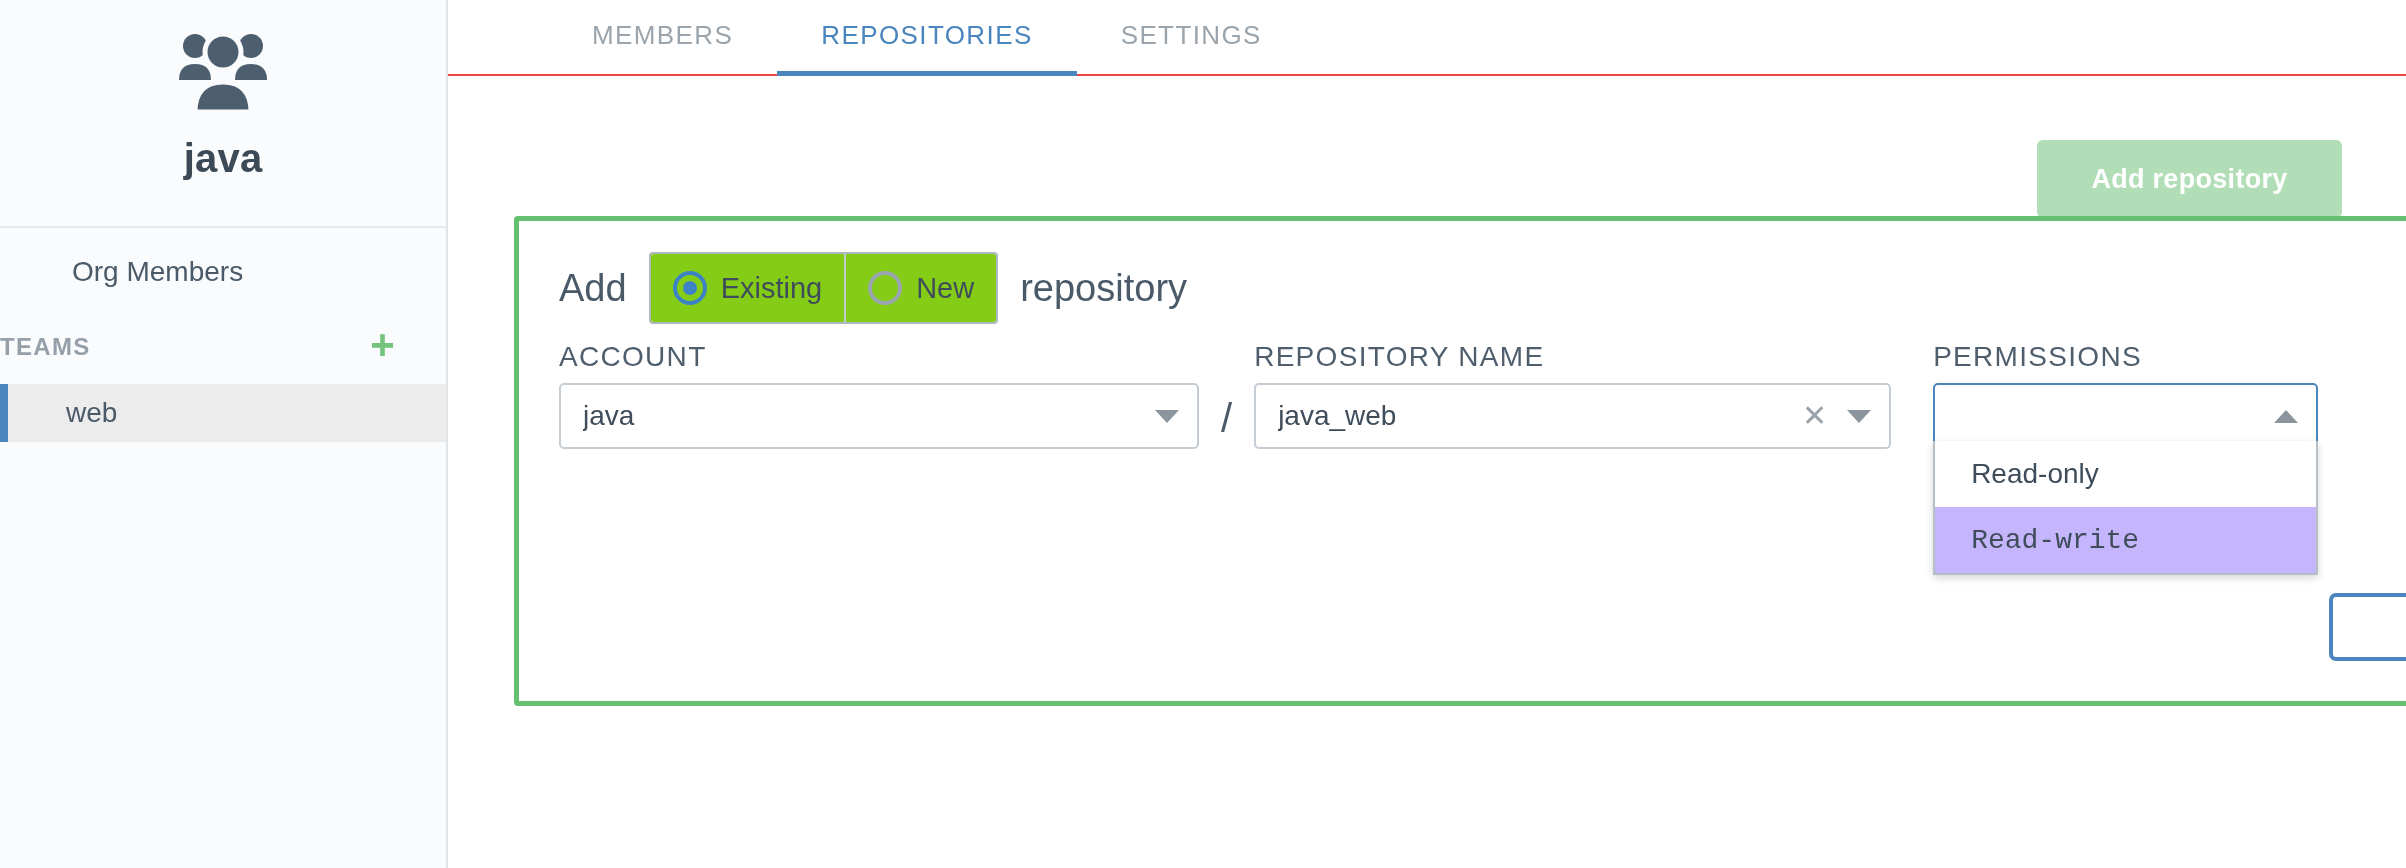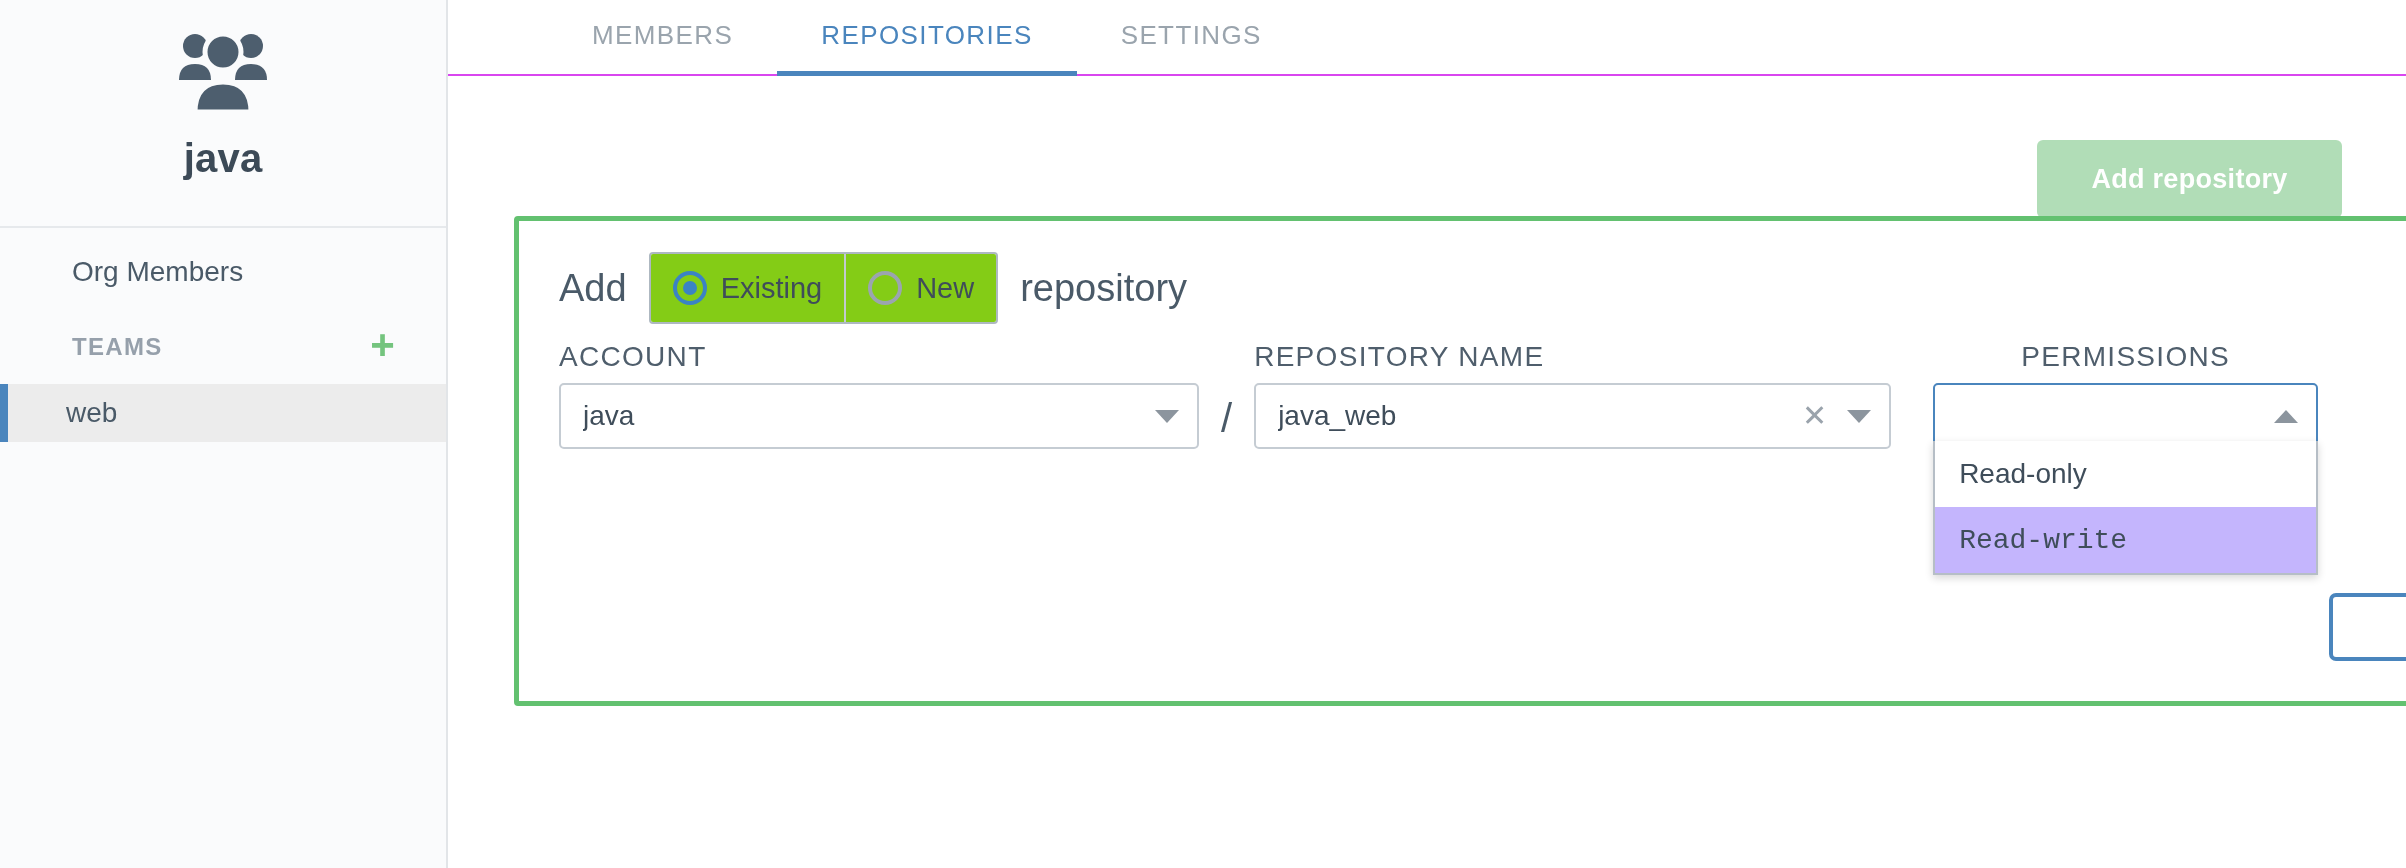--- a/index.html
+++ b/index.html
@@ -61,21 +61,20 @@
     align-items: center;
     padding-left: 72px;
     font-size: 28px;
     color: #4a5a68;
     cursor: pointer;
   }
   .section-head {
     height: 74px;
     display: flex;
     align-items: center;
-    padding-left: 72px;
     padding-right: 50px;
     font-size: 24px;
     font-weight: bold;
     letter-spacing: 1.3px;
     color: #96a0ab;
   }
   .section-head .sh-label { flex: 1; }
   .plus-icon {
     color: #74c47e;
     font-size: 42px;
@@ -104,21 +103,21 @@
   
   .main {
     flex: 1;
     position: relative;
     height: 868px;
     background: #ffffff;
   }
 
   .tabbar {
     height: 76px;
-    border-bottom: 2px solid #d946ef;
+    border-bottom: 2px solid #ef4444;
     display: flex;
     align-items: stretch;
     padding-left: 100px;
   }
   .tab {
     display: flex;
     align-items: center;
     justify-content: center;
     padding: 0 44px;
     font-size: 26px;
@@ -271,42 +270,42 @@
     padding: 0 6px;
   }
 
   .field-account { width: 640px; }
   .slash {
     font-size: 40px;
     color: #4a5a68;
     margin: 0 22px 8px 22px;
   }
   .field-repo { width: 637px; }
-  .field-perm { width: 385px; margin-left: 42px; text-align: center; }
+  .field-perm { width: 385px; margin-left: 42px; }
 
   .control.focused {
     border: 2px solid #4a85bd;
   }
 
   .dropdown-menu {
     position: absolute;
     left: 0;
     top: 100px;
     width: 385px;
     background: #ffffff;
     border: 2px solid #b6bec6;
     border-top: none;
     box-shadow: 0 3px 8px rgba(0,0,0,0.16);
     z-index: 40;
   }
   .dd-item {
     height: 66px;
     display: flex;
     align-items: center;
-    padding-left: 24px;
+    padding-left: 36px;
     font-size: 28px;
     color: #3f4d5a;
     cursor: pointer;
   }
   .dd-item.hovered { background: #c4b5fd; font-family: Liberation Mono, monospace; }
 
   .confirm-btn {
     position: absolute;
     left: 1810px;
     top: 372px;

